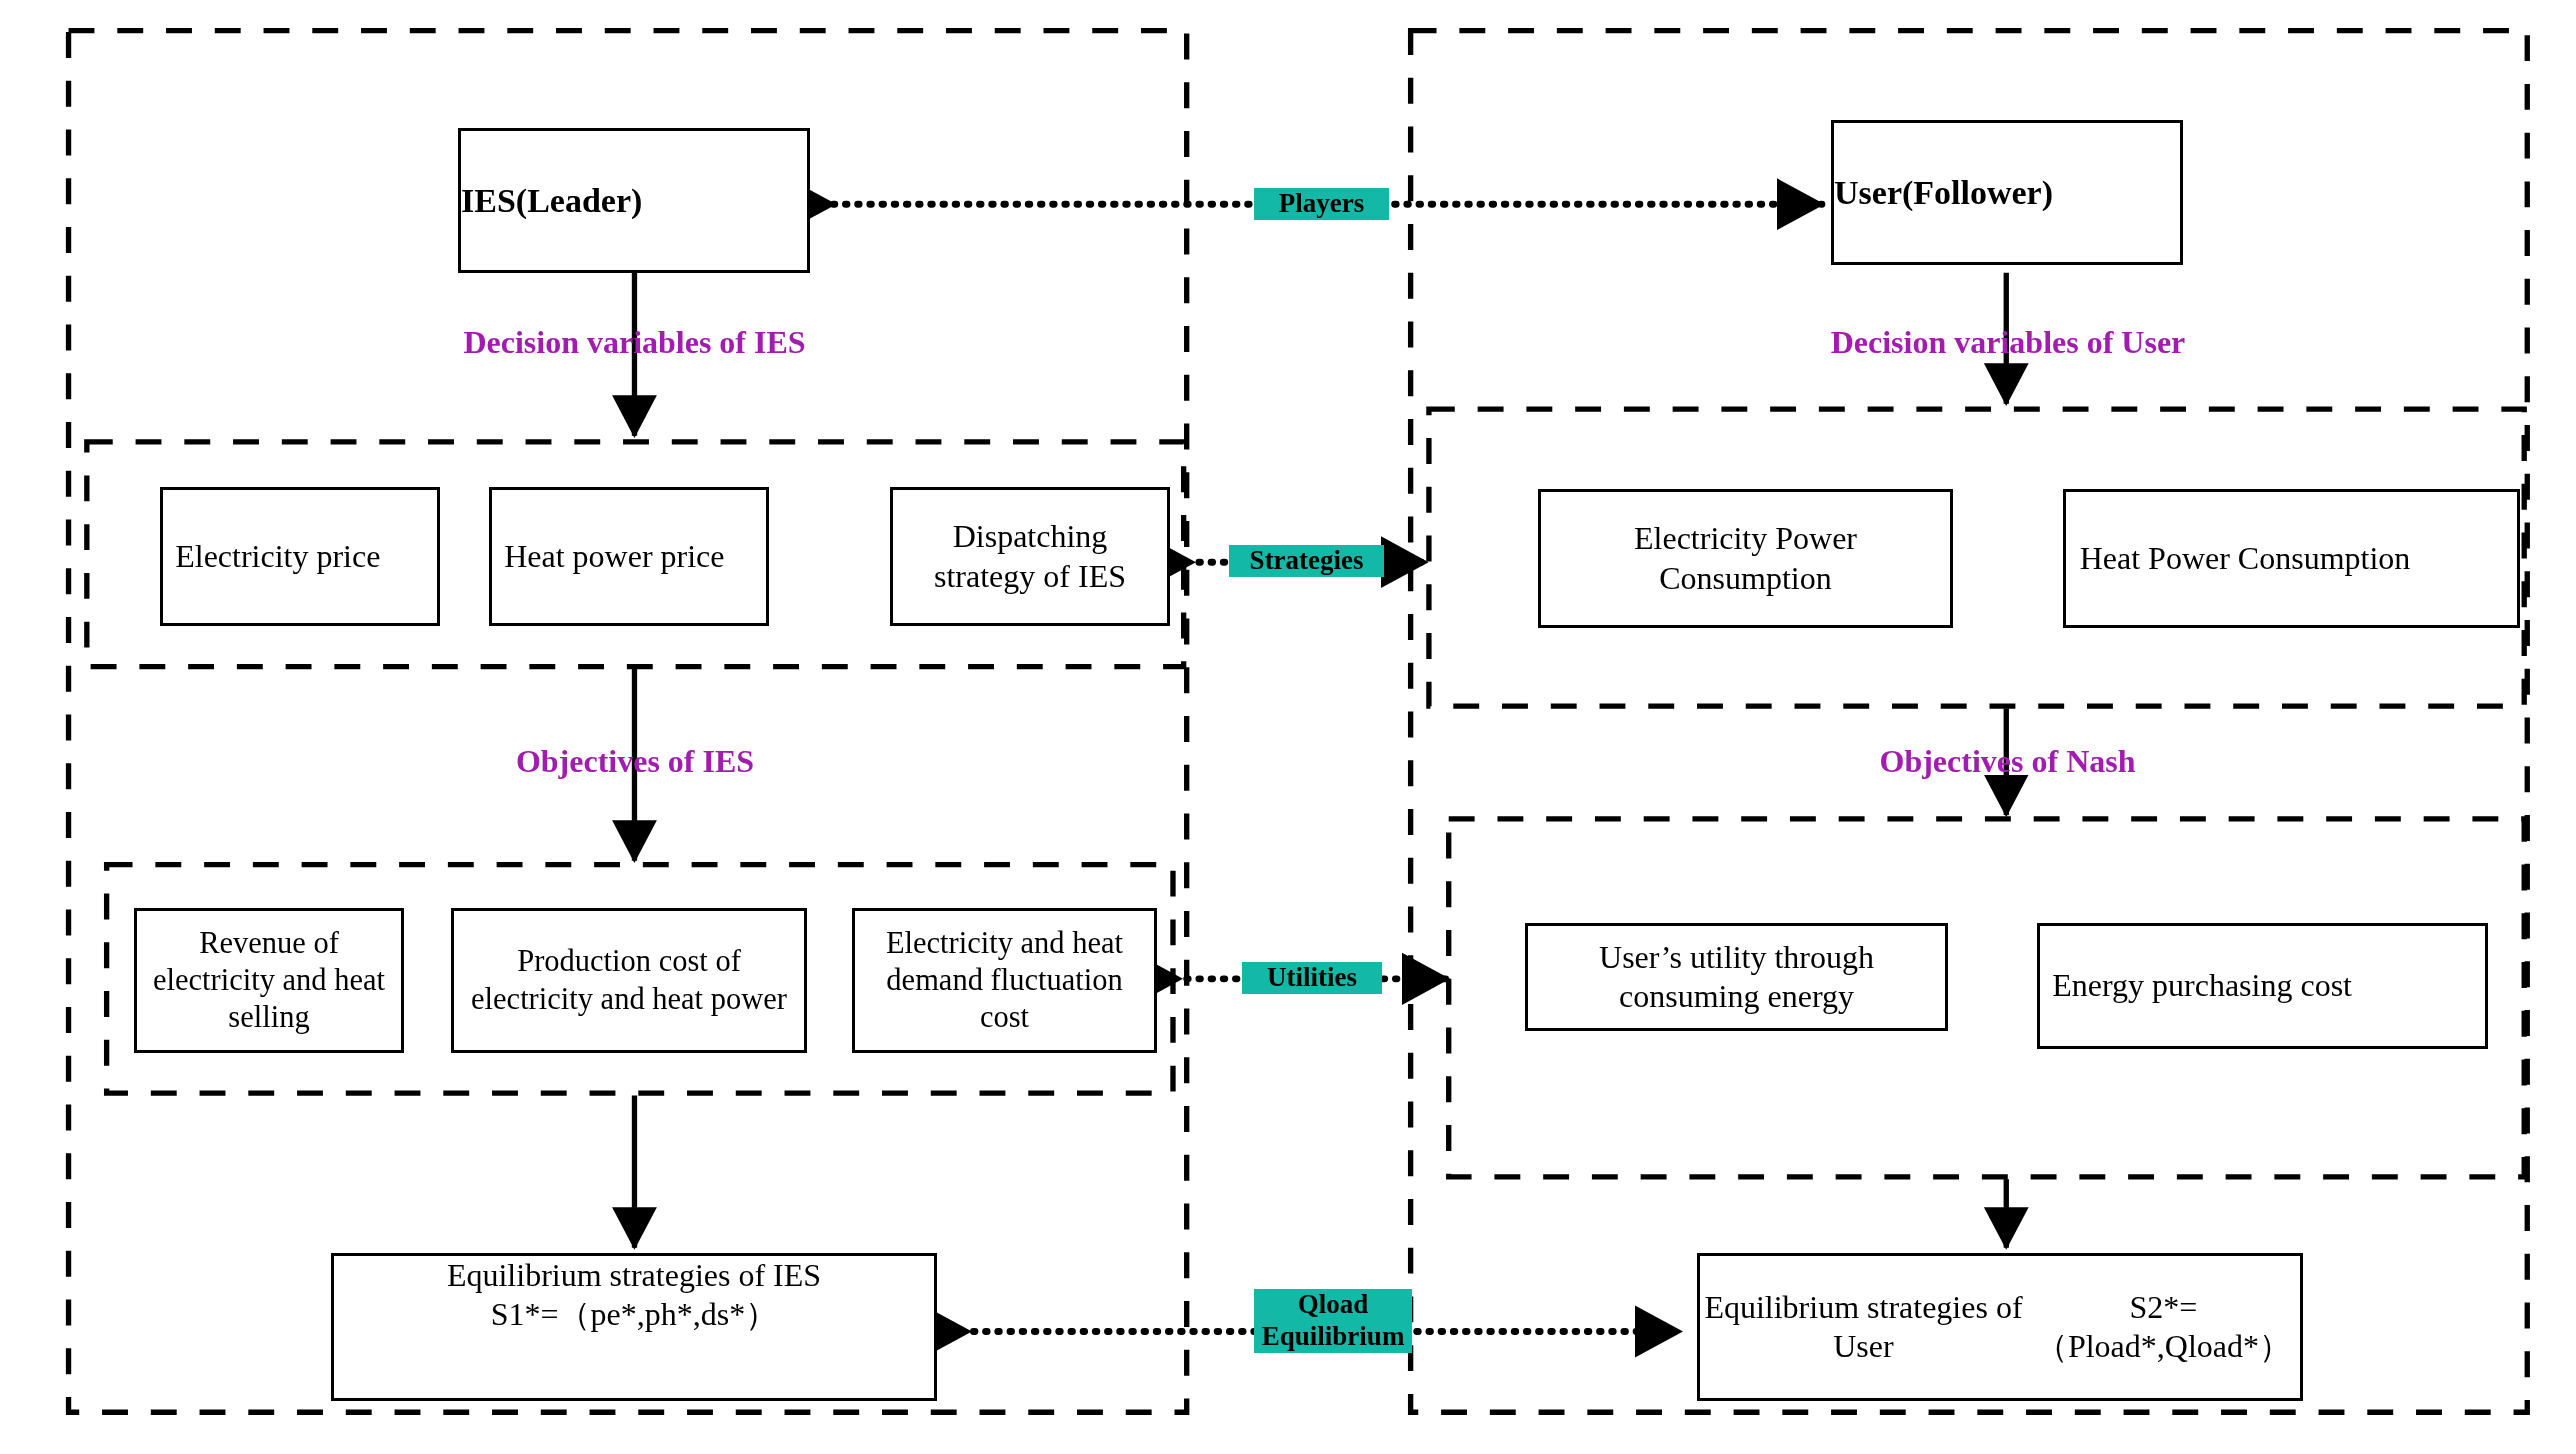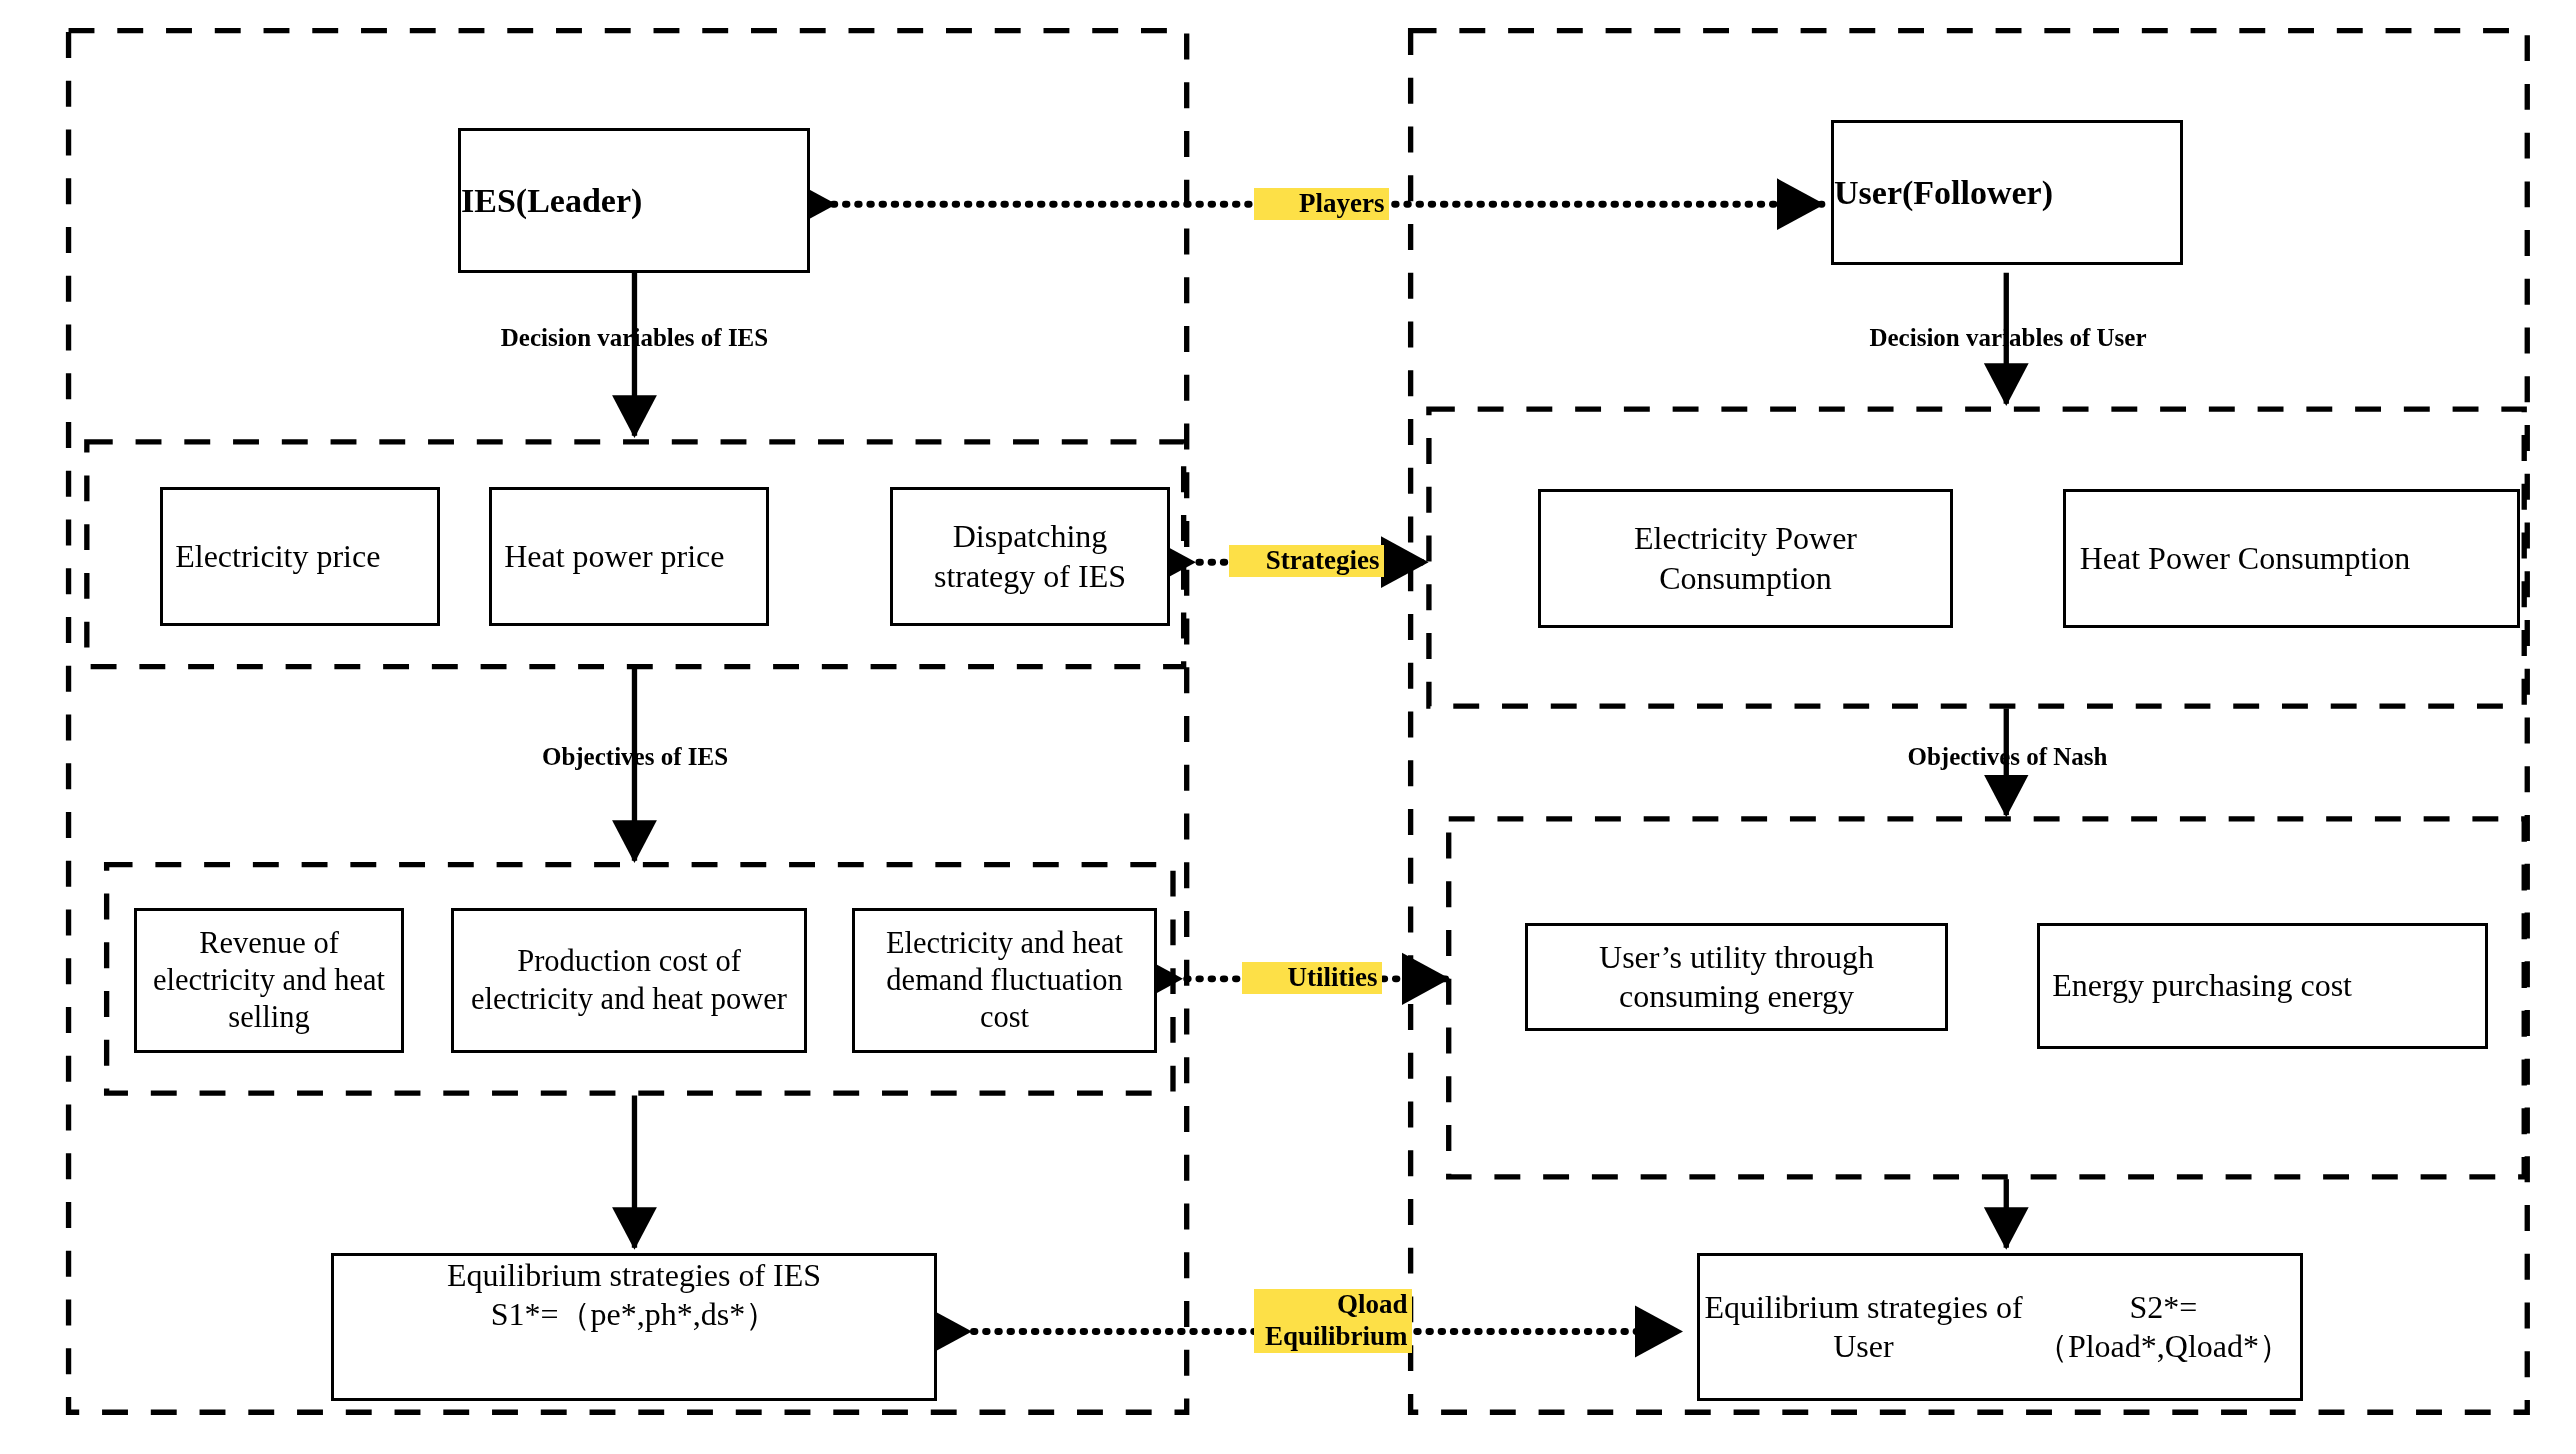--- a/index.html
+++ b/index.html
@@ -4,27 +4,27 @@
 <style>
   html,body{margin:0;padding:0;background:#ffffff;}
   #root{position:relative;width:2576px;height:1455px;background:#fff;
         font-family:"Liberation Serif","DejaVu Serif",serif;overflow:hidden;}
   svg{position:absolute;top:0;left:0;width:2576px;height:1455px;}
   .nodebox{position:absolute;background:#fff;border:3.8px solid #000;
            display:flex;align-items:center;justify-content:flex-start;
            text-align:center;line-height:1.22;box-sizing:border-box;
            font-family:"Liberation Serif","DejaVu Serif",serif;color:#000;}
   .bold{font-weight:bold;}
-  .lbl{position:absolute;color:#000000;text-align:center;white-space:nowrap;
+  .lbl{position:absolute;color:#a21caf;text-align:center;white-space:nowrap;
        font-family:"Liberation Serif","DejaVu Serif",serif;
-       font-weight:bold;font-size:25px;}
-  .conlbl{position:absolute;color:#000;text-align:right;
+       font-weight:bold;font-size:32px;}
+  .conlbl{position:absolute;color:#000;text-align:center;
           font-family:"Liberation Serif","DejaVu Serif",serif;
           font-weight:bold;font-size:27px;line-height:1.18;
-          background:#fde047;padding:0 4.6px;}
+          background:#14b8a6;padding:0 4.6px;}
   .f44{font-size:34px;}
   .f40{font-size:30.5px;}
   .f42{font-size:32px;}
 </style>
 </head>
 <body>
 
 <div id="root">
 
   <svg viewBox="0 0 3382 1910" xmlns="http://www.w3.org/2000/svg">

